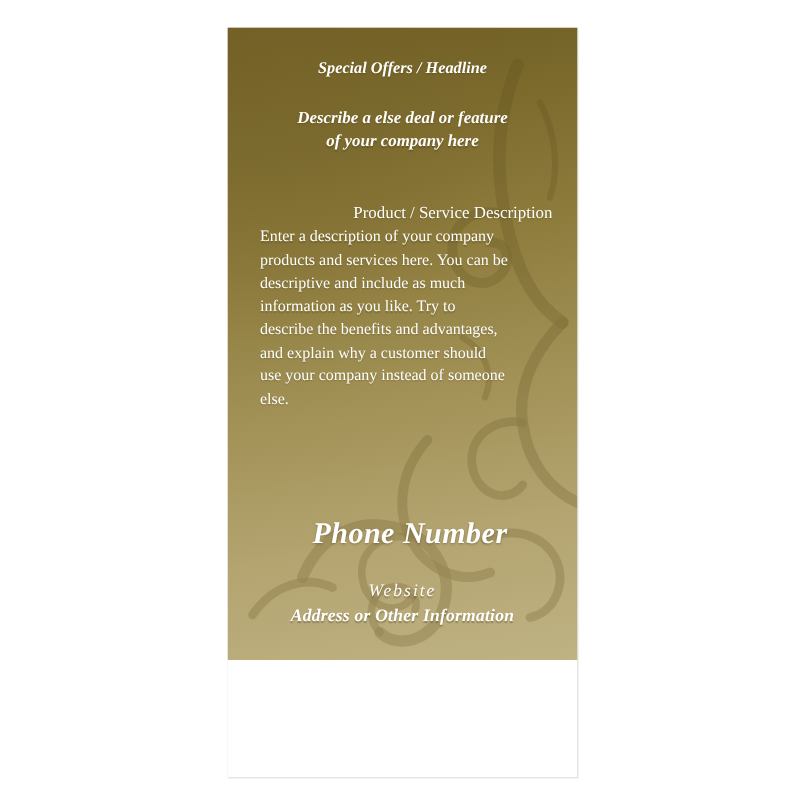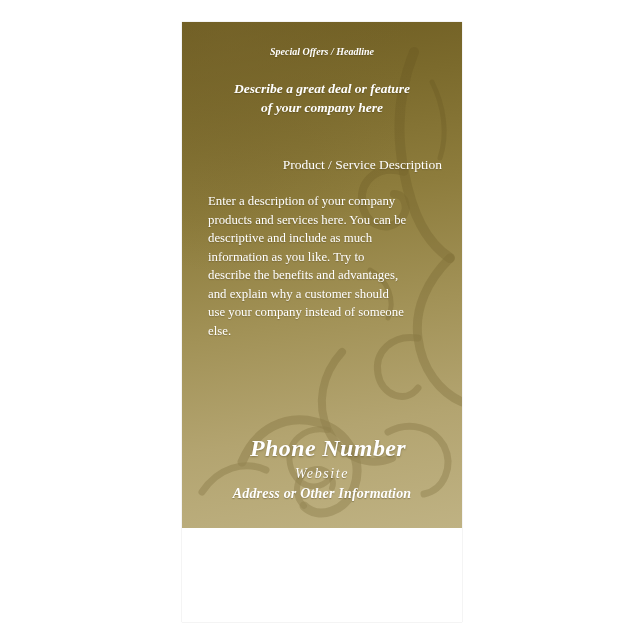--- a/index.html
+++ b/index.html
@@ -86,21 +86,21 @@
   .body-inner {
     position: relative;
     z-index: 2;
     padding: 0 20px;
   }
   .headline {
     margin-top: 24px;
     text-align: center;
     font-style: italic;
     font-weight: bold;
-    font-size: 10px;
+    font-size: 13px;
     color: #ffffff;
     text-shadow: 0 1px 1px rgba(60,48,16,0.35);
   }
   .subhead {
     margin-top: 22px;
     text-align: center;
     font-style: italic;
     font-weight: bold;
     font-size: 13.5px;
     line-height: 19px;
@@ -110,21 +110,21 @@
   }
   .section-title {
     margin-top: 40px;
     text-align: right;
     font-size: 13.5px;
     color: #ffffff;
     padding-left: 6px;
     text-shadow: 0 1px 1px rgba(60,48,16,0.3);
   }
   .body-copy {
-    margin-top: 19px;
+    margin-top: 2px;
     text-align: left;
     font-size: 12.8px;
     line-height: 18.5px;
     color: #ffffff;
     padding-left: 6px;
     padding-right: 34px;
     text-shadow: 0 1px 1px rgba(60,48,16,0.3);
   }
   .footer {
     position: absolute;
@@ -137,21 +137,21 @@
   .phone {
     font-style: italic;
     font-weight: bold;
     font-size: 24px;
     color: #ffffff;
     letter-spacing: 0.4px;
     text-shadow: 0 1px 2px rgba(60,48,16,0.4);
     padding-left: 12px;
   }
   .website {
-    margin-top: 4px;
+    margin-top: 25px;
     font-style: italic;
     font-size: 14px;
     color: #ffffff;
     letter-spacing: 1.6px;
     text-shadow: 0 1px 1px rgba(60,48,16,0.35);
   }
   .address {
     margin-top: 4px;
     font-style: italic;
     font-weight: bold;
@@ -188,21 +188,21 @@
             <path d="M188 248 C206 258 214 278 206 296" stroke-width="5"></path>
           </g>
         </svg>
       </div>
 
       <div class="body-inner">
 
         <div class="headline">Special Offers / Headline</div>
 
         <div class="subhead">
-          <div>Describe a great deal or feature</div>
+          <div>Describe a else deal or feature</div>
           <div>of your company here</div>
         </div>
 
         <div class="section-title">Product / Service Description</div>
 
         <div class="body-copy">Enter a description of your company products and services here.  You can be descriptive and include as much information as you like.  Try to describe the benefits and advantages, and explain why a customer should use your company instead of someone else.</div>
 
       </div>
 
       <div class="footer">

